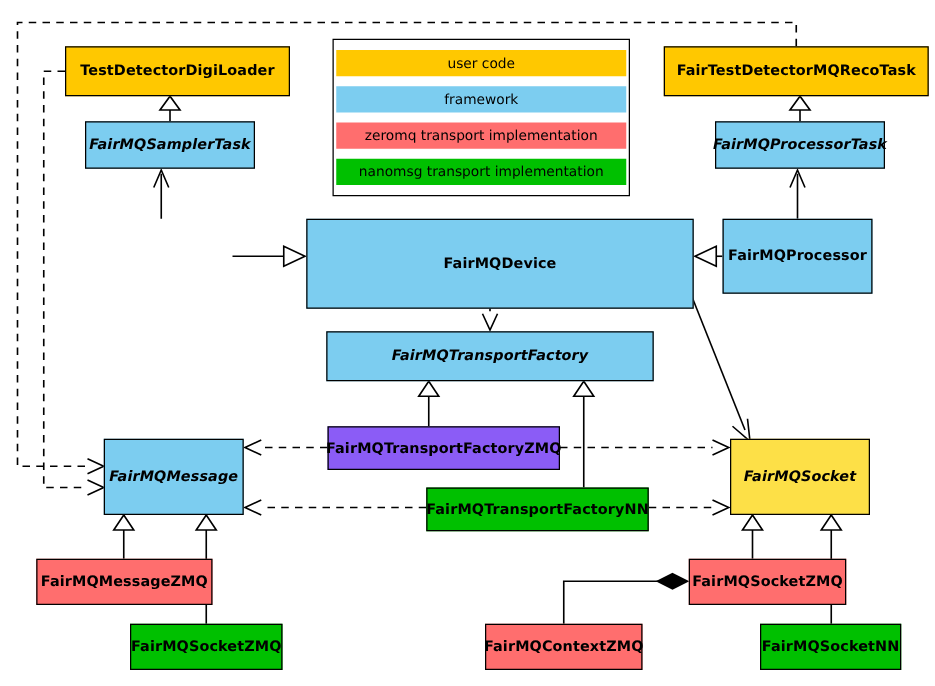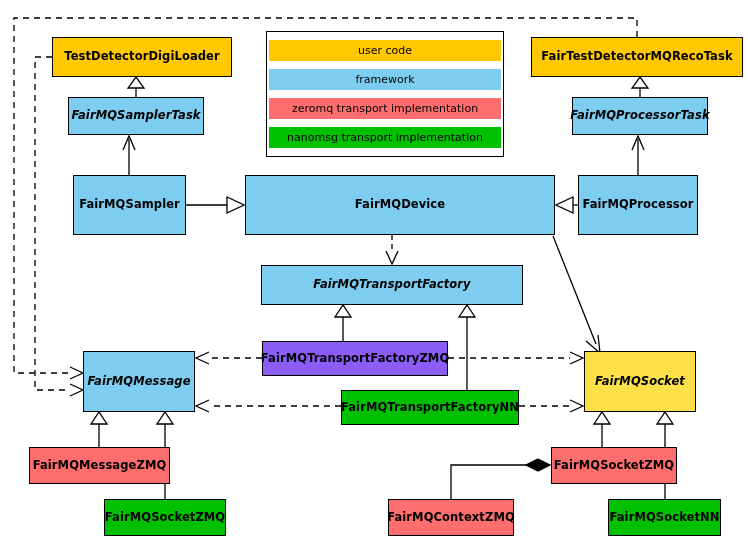--- a/index.html
+++ b/index.html
@@ -204,23 +204,22 @@
     <div class="legend-row" style="background:#FFC800;">user code</div>
     <div class="legend-row" style="background:#7CCDF0;">framework</div>
     <div class="legend-row" style="background:#FF6E6E;">zeromq transport implementation</div>
     <div class="legend-row" style="background:#00C000;">nanomsg transport implementation</div>
   </div>
 
   <div class="node" style="left:52px; top:37px; width:180px; height:40px; background:#FFC800;">TestDetectorDigiLoader</div>
 
   <div class="node abstract" style="left:68px; top:97px; width:136px; height:38px; background:#7CCDF0;">FairMQSamplerTask</div>
 
-  <div class="node" style="left:73px; top:175px; width:113px; height:60px; background:#7CCDF0;">FairMQSampler</div>
-
-  <div class="node" style="left:245px; top:175px; width:310px; height:60px; background:#7CCDF0;">FairMQDevice</div>
+
+  <div class="node" style="left:245px; top:175px; width:310px; height:72px; background:#7CCDF0;">FairMQDevice</div>
 
   <div class="node" style="left:578px; top:175px; width:120px; height:60px; background:#7CCDF0;">FairMQProcessor</div>
 
   <div class="node abstract" style="left:572px; top:97px; width:136px; height:38px; background:#7CCDF0;">FairMQProcessorTask</div>
 
   <div class="node" style="left:531px; top:37px; width:212px; height:40px; background:#FFC800;">FairTestDetectorMQRecoTask</div>
 
   <div class="node abstract" style="left:261px; top:265px; width:262px; height:40px; background:#7CCDF0;">FairMQTransportFactory</div>
 
   <div class="node" style="left:262px; top:341px; width:186px; height:35px; background:#8b5cf6;">FairMQTransportFactoryZMQ</div>

